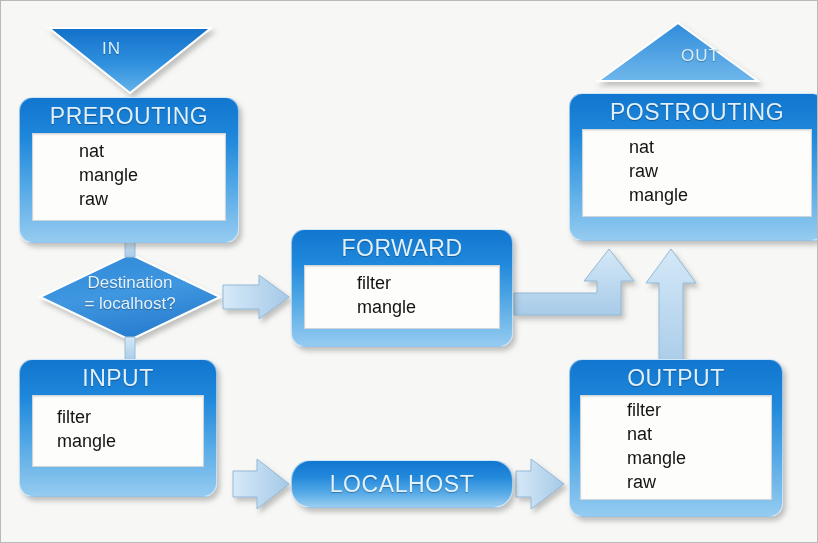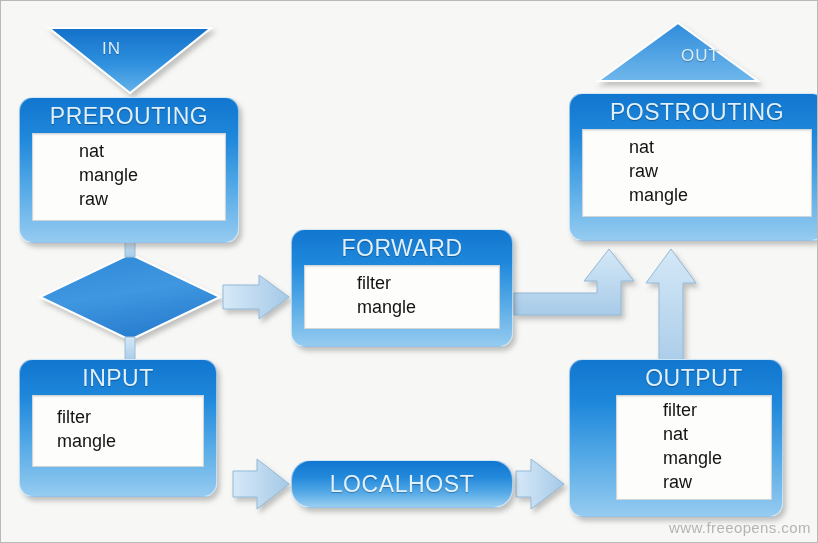--- a/index.html
+++ b/index.html
@@ -163,20 +163,24 @@
     <polygon points="670,248 695,282 682,282 682,372 658,372 658,282 645,282" fill="url(#gradArrow)" stroke="#93b9d7" stroke-width="1" filter="url(#softShadow)"></polygon>
 
     <polygon points="232,470 256,470 256,458 288,483 256,508 256,496 232,496" fill="url(#gradArrowH)" stroke="#93b9d7" stroke-width="1" filter="url(#softShadow)"></polygon>
 
     <polygon points="515,470 530,470 530,458 563,483 530,508 530,496 515,496" fill="url(#gradArrowH)" stroke="#93b9d7" stroke-width="1" filter="url(#softShadow)"></polygon>
   </svg>
 
   <div class="tri-label" style="left:101px; top:38px;">IN</div>
   <div class="tri-label" style="left:680px; top:45px;">OUT</div>
 
+  <div class="diamond-label" style="left:59px; top:272px; width:140px;">
+    <div>Destination</div>
+    <div>= localhost?</div>
+  </div>
 
   <div class="chain-box" style="left:18px; top:96px; width:220px; height:146px;">
     <div class="chain-title">PREROUTING</div>
     <div class="table-panel">
       <div class="table-item pad-sm">nat</div>
       <div class="table-item pad-sm">mangle</div>
       <div class="table-item pad-sm">raw</div>
     </div>
   </div>
 
@@ -198,29 +202,28 @@
   </div>
 
   <div class="chain-box" style="left:18px; top:358px; width:198px; height:138px;">
     <div class="chain-title">INPUT</div>
     <div class="table-panel" style="padding:10px 0 12px 0;">
       <div class="table-item" style="padding-left:24px;">filter</div>
       <div class="table-item" style="padding-left:24px;">mangle</div>
     </div>
   </div>
 
-  <div class="chain-box" style="left:568px; top:358px; width:214px; height:158px;padding-left:36px;">
+  <div class="chain-box" style="left:568px; top:358px; width:214px; height:158px;">
     <div class="chain-title">OUTPUT</div>
     <div class="table-panel" style="margin:4px 10px 8px 10px; padding:3px 0 5px 0;">
       <div class="table-item pad-sm">filter</div>
       <div class="table-item pad-sm">nat</div>
       <div class="table-item pad-sm">mangle</div>
       <div class="table-item pad-sm">raw</div>
     </div>
   </div>
 
   <div class="pill-box" style="left:290px; top:459px; width:222px; height:48px;">
     <div class="pill-label">LOCALHOST</div>
   </div>
 
-  <div class="watermark" style="left:668px; top:518px;">www.freeopens.com</div>
 
 </div>
 
 </body></html>

